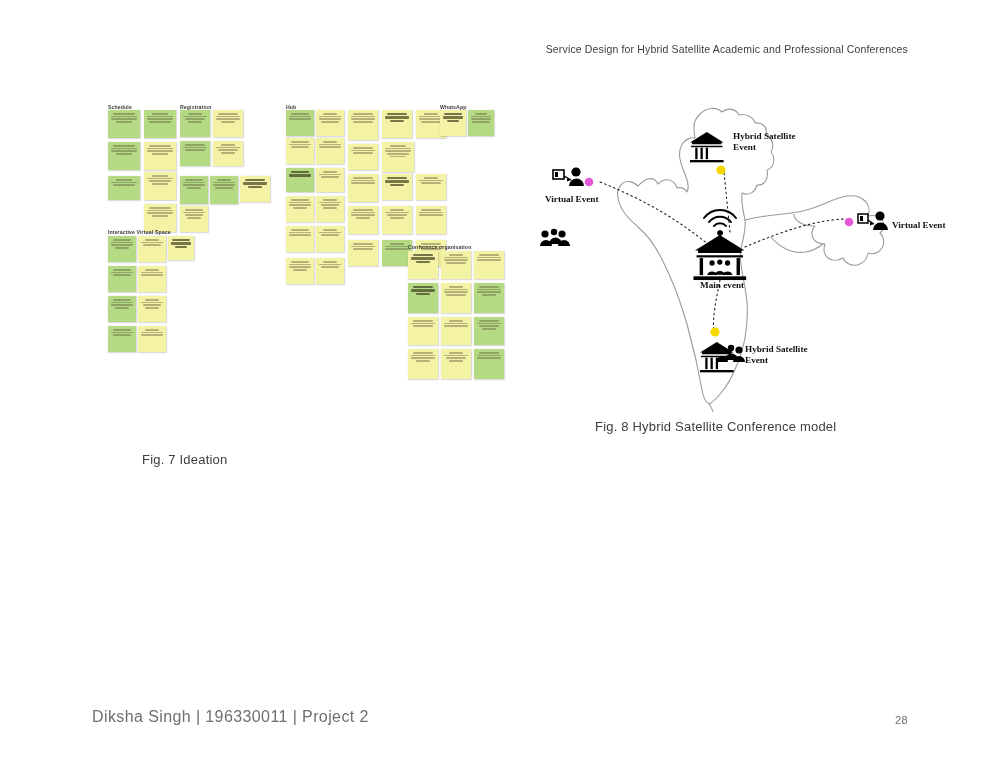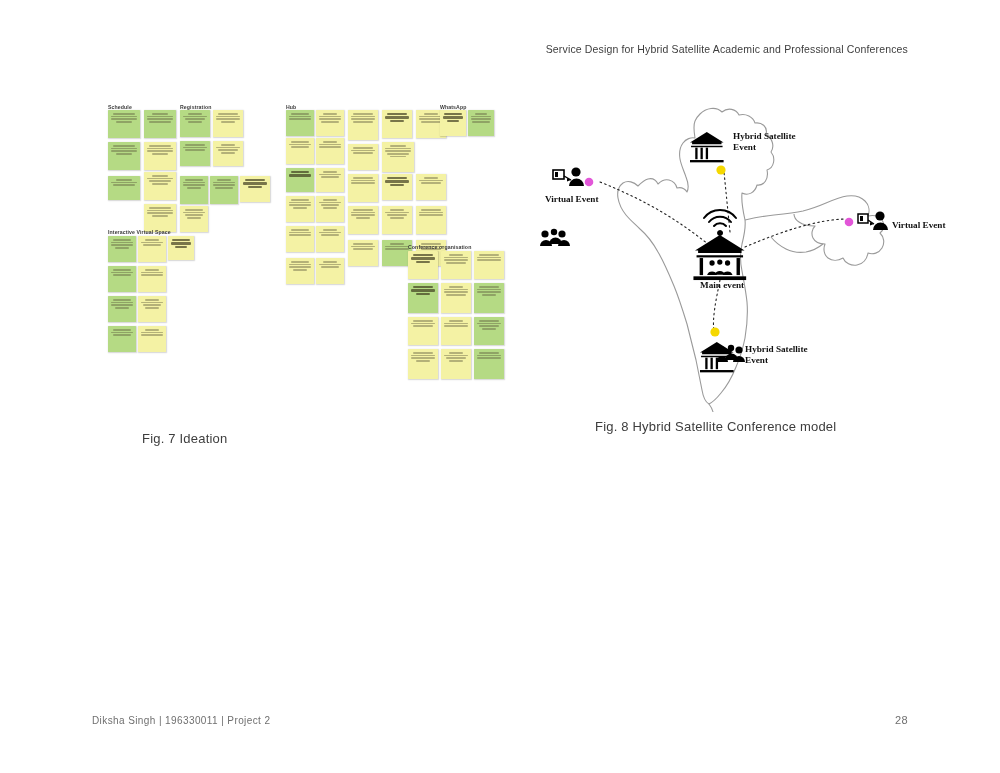--- a/index.html
+++ b/index.html
@@ -23,21 +23,21 @@
     right: 92px;
     font-size: 10.5px;
     letter-spacing: 0.15px;
     color: #3d3d3d;
     white-space: nowrap;
   }
   #page-footer-left {
     position: absolute;
     left: 92px;
     bottom: 47px;
-    font-size: 10px;
+    font-size: 16px;
     letter-spacing: 0.4px;
     color: #6f6f6f;
     white-space: nowrap;
   }
   #page-footer-right {
     position: absolute;
     right: 92px;
     bottom: 47px;
     font-size: 11px;
     letter-spacing: 0.4px;
@@ -46,21 +46,21 @@
 
   
   .fig-caption {
     position: absolute;
     font-size: 13px;
     letter-spacing: 0.2px;
     color: #3d3d3d;
     white-space: nowrap;
     margin-left: 27px;
   }
-  #caption-fig7 { left: 92px; top: 431px; padding-left: 23px; }
+  #caption-fig7 { left: 92px; top: 452px; padding-left: 23px; }
   #caption-fig8 { left: 568px; top: 419px; }
 
   
   #fig7 {
     position: absolute;
     left: 100px;
     top: 98px;
     width: 420px;
     height: 300px;
   }

